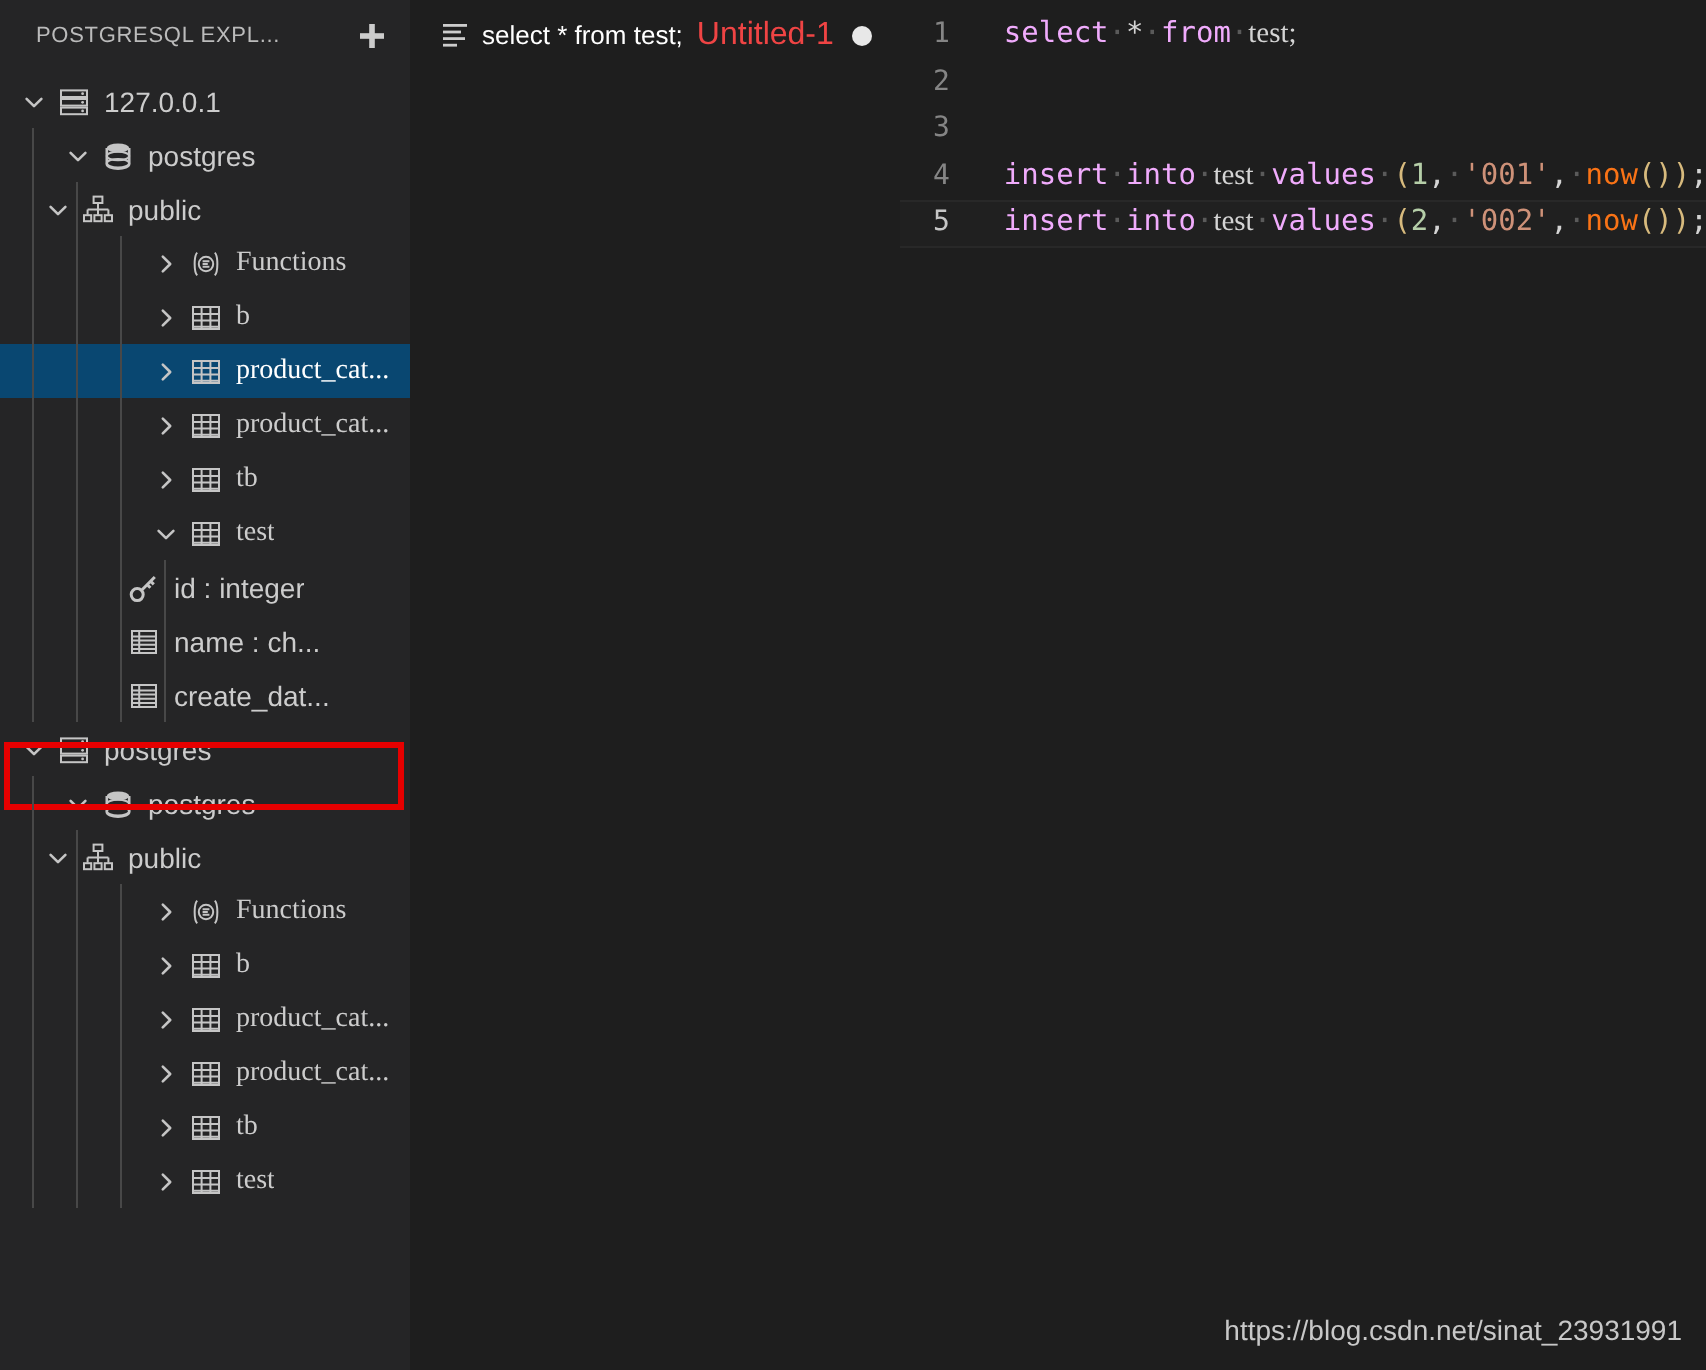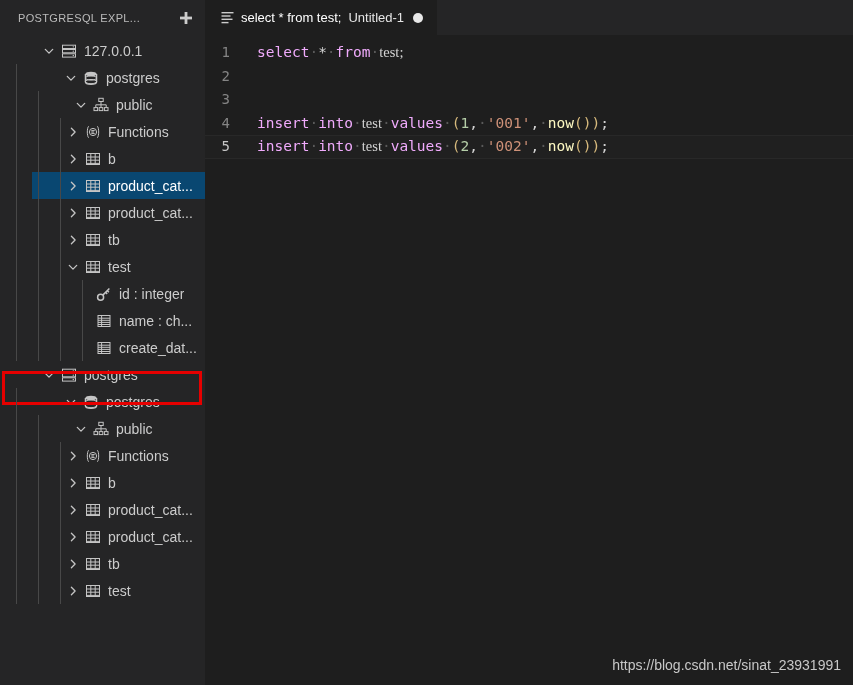--- a/index.html
+++ b/index.html
@@ -54,21 +54,20 @@
     display: flex;
     align-items: center;
     justify-content: center;
     cursor: pointer;
   }
   .add-btn svg { display: block; }
 
   .tree {
     position: relative;
     padding-top: 2px;
-    margin-left: 32px;
   }
   .row {
     position: relative;
     height: 27px;
     display: flex;
     align-items: center;
     white-space: nowrap;
     cursor: pointer;
   }
   .row.selected { background: #094771; }
@@ -94,22 +93,22 @@
     color: #cccccc;
     overflow: hidden;
     text-overflow: ellipsis;
     max-width: 132px;
   }
   .row.selected .label { color: #ffffff; }
 
   
   .lvl0 { padding-left: 8px; }
   .lvl1 { padding-left: 30px; }
-  .lvl2 { padding-left: 40px; }
-  .lvl3 { padding-left: 32px; }
+  .lvl2 { padding-left: 20px; }
+  .lvl3 { padding-left: 74px; font-family: Liberation Serif, serif; }
   .lvl4 { padding-left: 43px; }
 
   
   .guide {
     position: absolute;
     width: 1px;
     background: #484848;
     pointer-events: none;
   }
 
@@ -125,21 +124,21 @@
     pointer-events: none;
   }
 
   
   .editor-area {
     position: relative;
     flex: 1 1 auto;
     height: 685px;
     background: #1e1e1e;
     display: flex;
-    flex-direction: column;
+    flex-direction: row;
     overflow: hidden;
   }
   .tabbar {
     height: 35px;
     background: #252526;
     display: flex;
     align-items: stretch;
     flex: 0 0 35px;
   }
   .tab {
@@ -151,22 +150,22 @@
     cursor: pointer;
     max-width: 300px;
   }
   .tab-icon { display: flex; align-items: center; }
   .tab-title {
     font-size: 13px;
     color: #ffffff;
     white-space: nowrap;
   }
   .tab-sub {
-    font-size: 13px;
-    color: #e5e5e5;
+    font-size: 16px;
+    color: #ef4444;
     white-space: nowrap;
   }
   .dirty-dot {
     width: 10px;
     height: 10px;
     border-radius: 50%;
     background: #e8e8e8;
     flex: 0 0 10px;
     margin-left: 2px;
   }
@@ -199,21 +198,21 @@
   }
   .cline.active .gutter { color: #c6c6c6; }
   .ctext { color: #d4d4d4; }
 
   
   .kw  { color: #f0abfc; }
   .op  { color: #d4d4d4; }
   .id  { color: #d4d4d4; font-family: Liberation Serif, serif; }
   .str { color: #ce9178; }
   .num { color: #b5cea8; }
-  .fn  { color: #fef9c3; }
+  .fn  { color: #f97316; }
   .pn  { color: #d7ba7d; }
   .ws  { color: #5a5a5a; }
 
   .watermark {
     position: absolute;
     right: 12px;
     bottom: 12px;
     font-size: 14px;
     color: #c8c8c8;
     white-space: nowrap;

